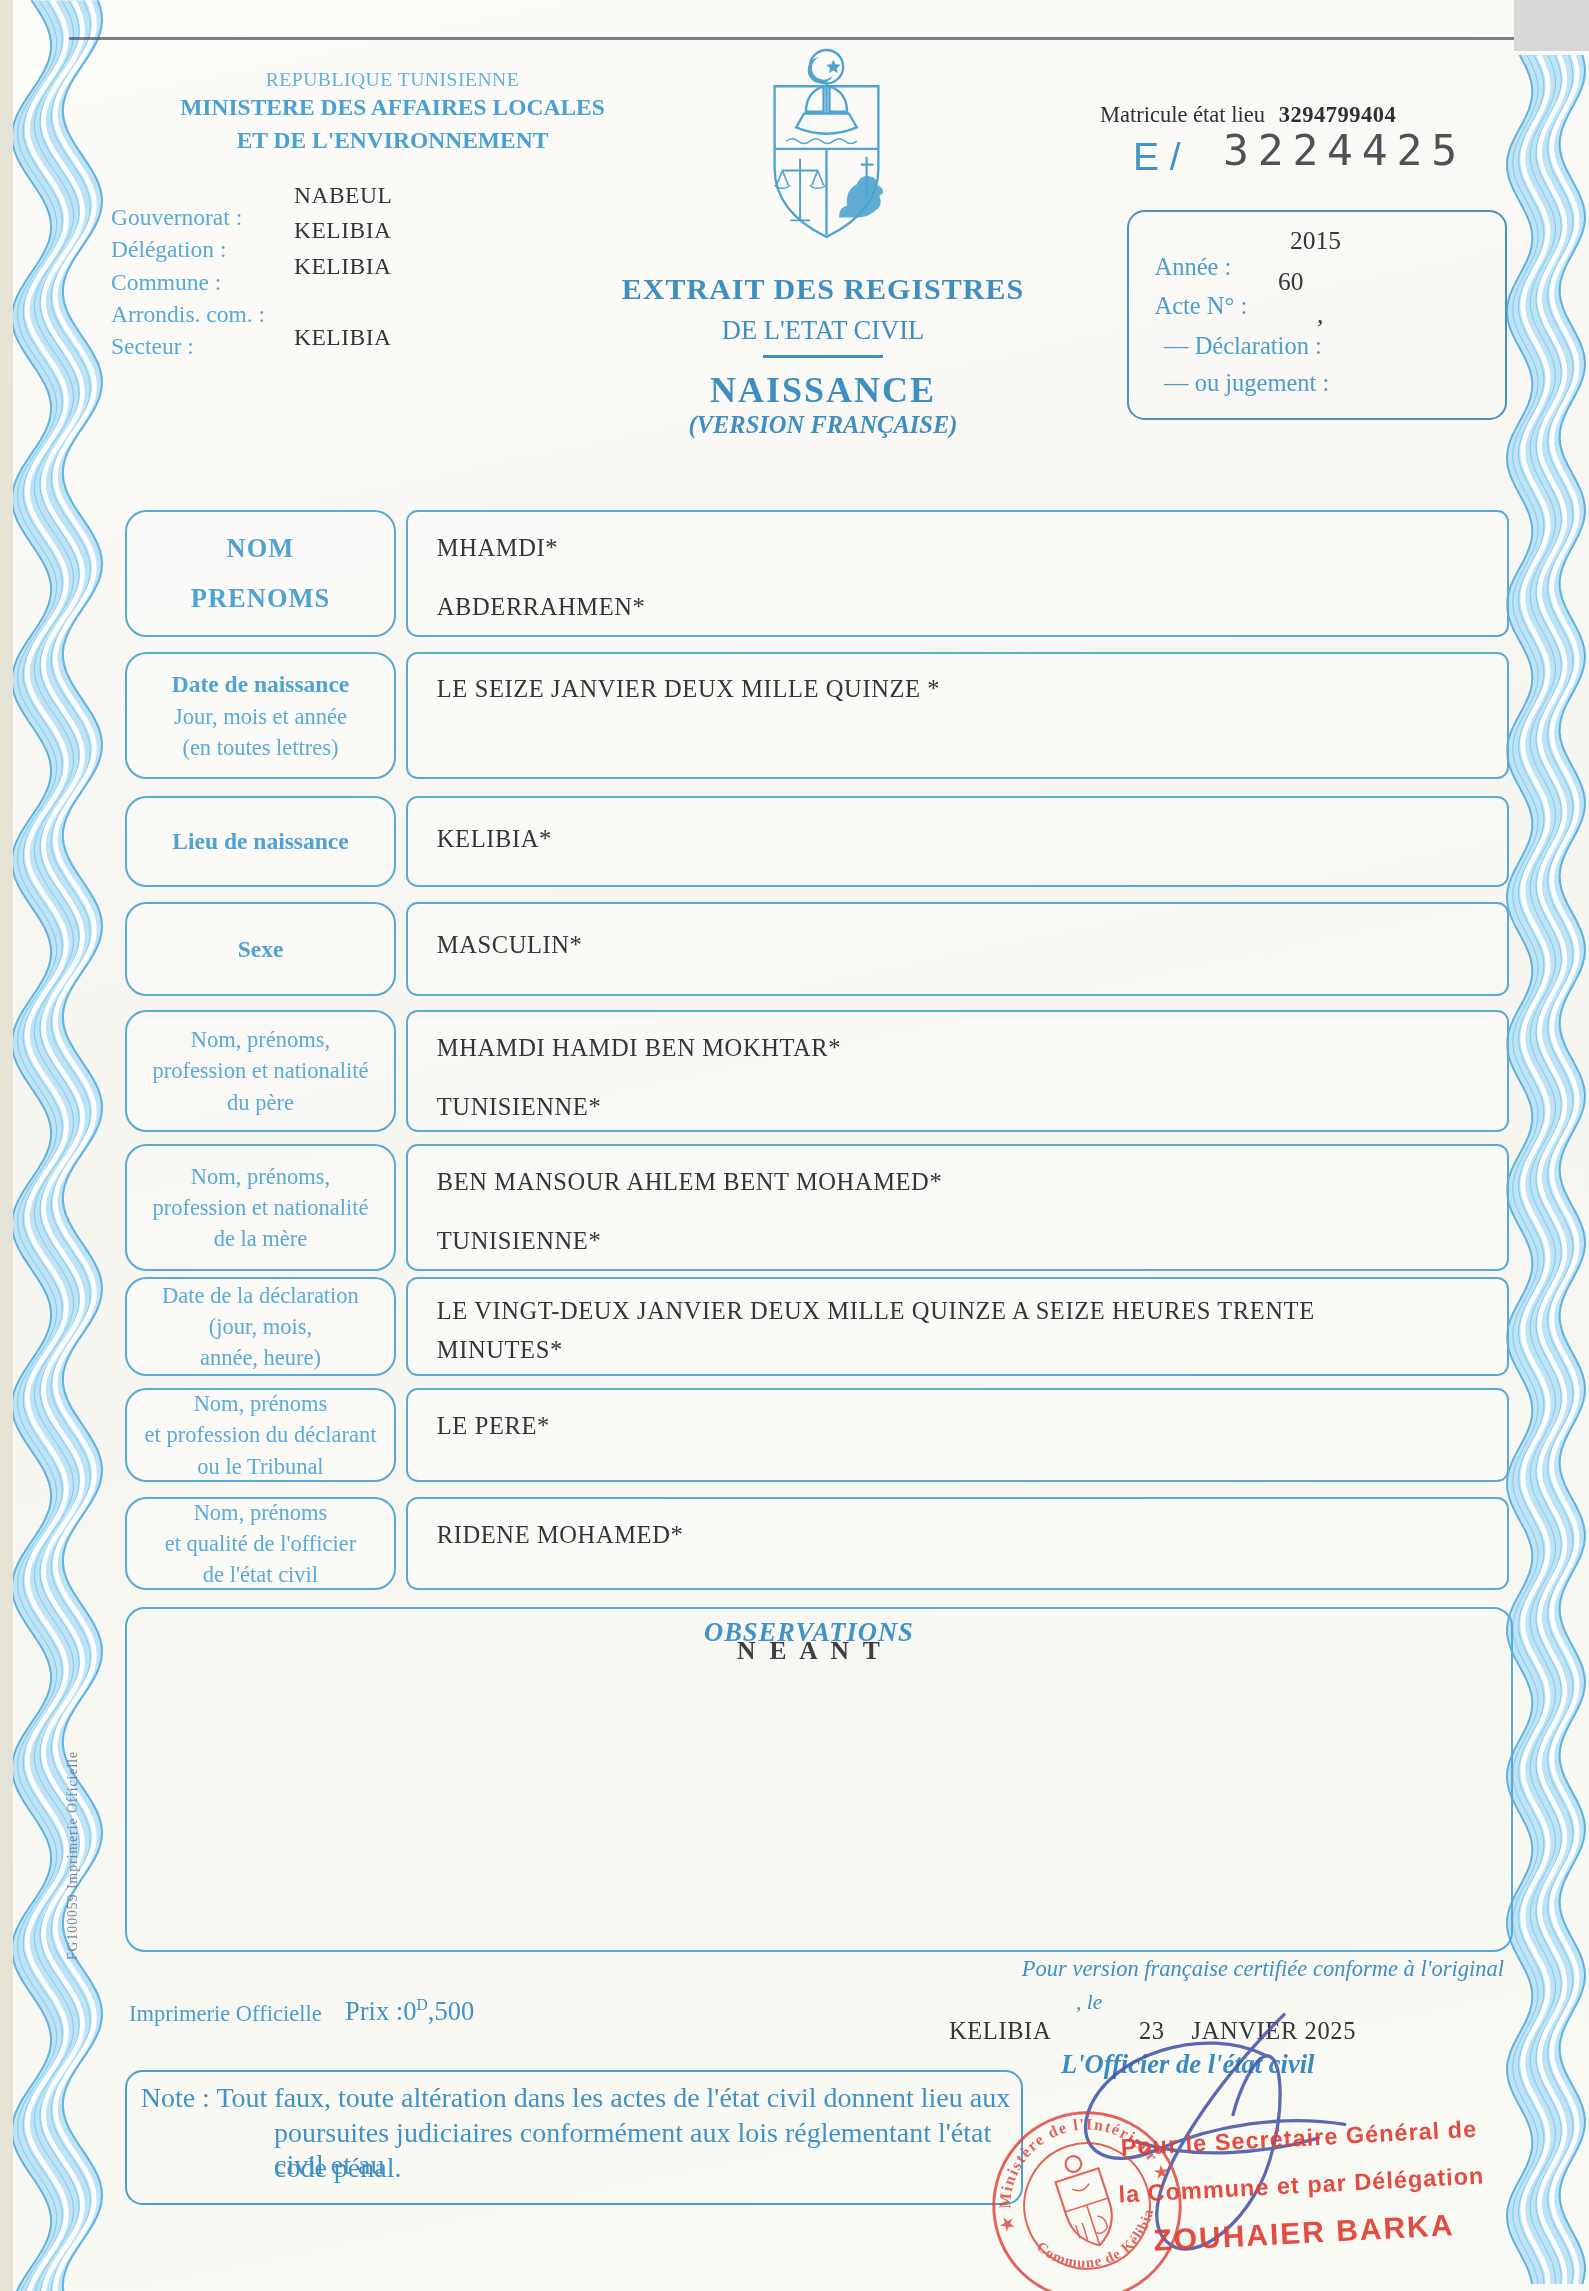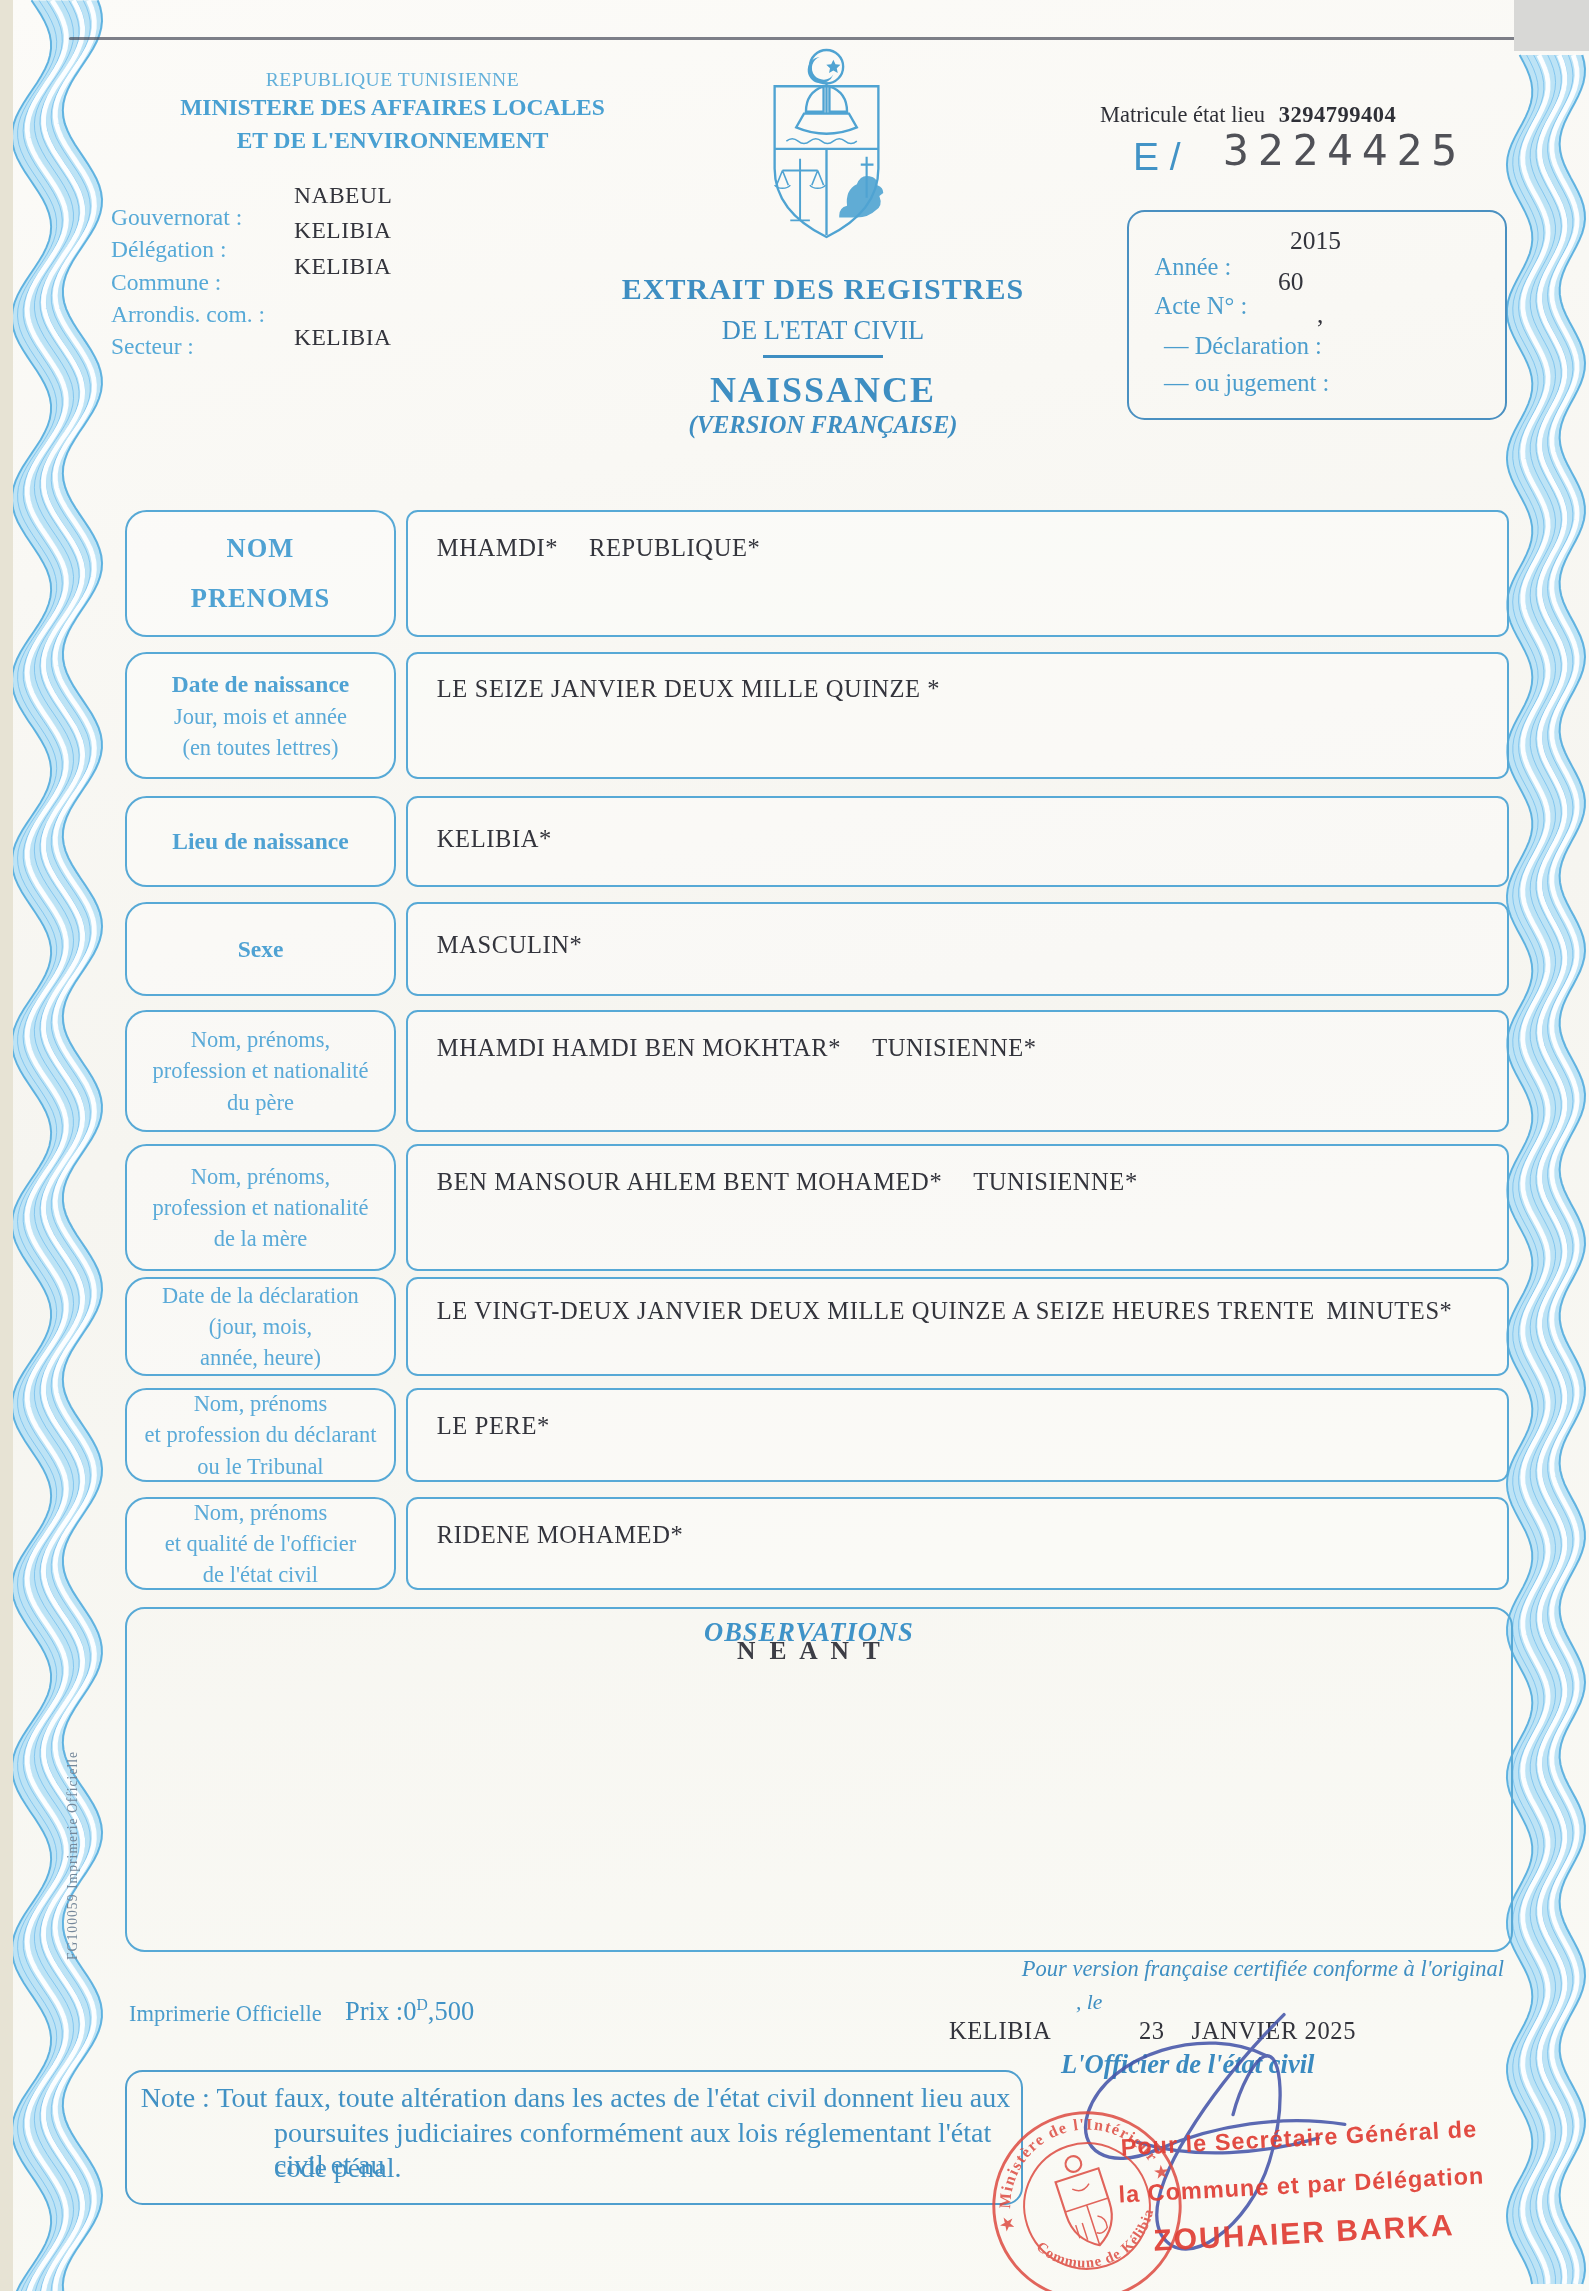--- a/index.html
+++ b/index.html
@@ -34,21 +34,21 @@
   .t3{font-size:36px;font-weight:700;letter-spacing:2px;margin-top:10.8px}
   .t4{font-size:24.5px;font-weight:700;font-style:italic;margin-top:0}
   
   .crest{left:757px;top:43px}
   
   .row{position:absolute;left:125px;width:1384px;display:flex;gap:9.8px}
   .cell-label{width:271px;height:100%;border:2px solid #57a9d6;border-radius:21.6px;
     display:flex;flex-direction:column;justify-content:center;align-items:center;text-align:center;
     color:#5aaad8;font-size:22.5px;line-height:1.3;gap:2px;box-sizing:border-box;background:rgba(255,255,255,.35)}
   .cell-value{flex:1;height:100%;border:2px solid #57a9d6;border-radius:11.8px;box-sizing:border-box;
-    padding:21.6px 9.8px 0 29px;display:flex;flex-direction:row;gap:31px;background:rgba(255,255,255,.35)}
+    padding:21.6px 9.8px 0 29px;display:flex;flex-direction:column;gap:31px;background:rgba(255,255,255,.35)}
   .lb-bold{font-weight:700;color:#4fa2d3;font-size:23.5px}
   .typed{color:#33343c;font-size:24.5px;letter-spacing:0.6px}
   #row0 .cell-label{gap:15.7px}
   #row0 .cell-label .lb-bold{font-size:26.5px;letter-spacing:1px}
   #row1 .cell-value{padding-top:21px}
   #row2 .cell-value,#row3 .cell-value{padding-top:27.4px}
   #row6 .cell-value{gap:11.8px;padding-top:17.6px}
   
   .obs-box{left:125px;top:1607px;width:1384px;height:341px;border:2px solid #57a9d6;border-radius:19.6px}
   .obs-title{position:absolute;left:577px;top:7.8px;font-size:26.5px;font-weight:700;font-style:italic;
@@ -179,21 +179,21 @@
     <div class="t4">(VERSION FRANÇAISE)</div>
   </div>
 
   <div class="row" id="row0" style="top:510px;height:127px">
     <div class="cell-label">
       <span class="lb-bold">NOM</span>
       <span class="lb-bold">PRENOMS</span>
     </div>
     <div class="cell-value">
       <span class="typed">MHAMDI*</span>
-      <span class="typed">REPUBLIQUE*</span>
+      <span class="typed">ABDERRAHMEN*</span>
     </div>
   </div>
 
   <div class="row" id="row1" style="top:652px;height:127px">
     <div class="cell-label">
       <span class="lb-bold">Date de naissance</span>
       <span>Jour, mois et année</span>
       <span>(en toutes lettres)</span>
     </div>
     <div class="cell-value">

